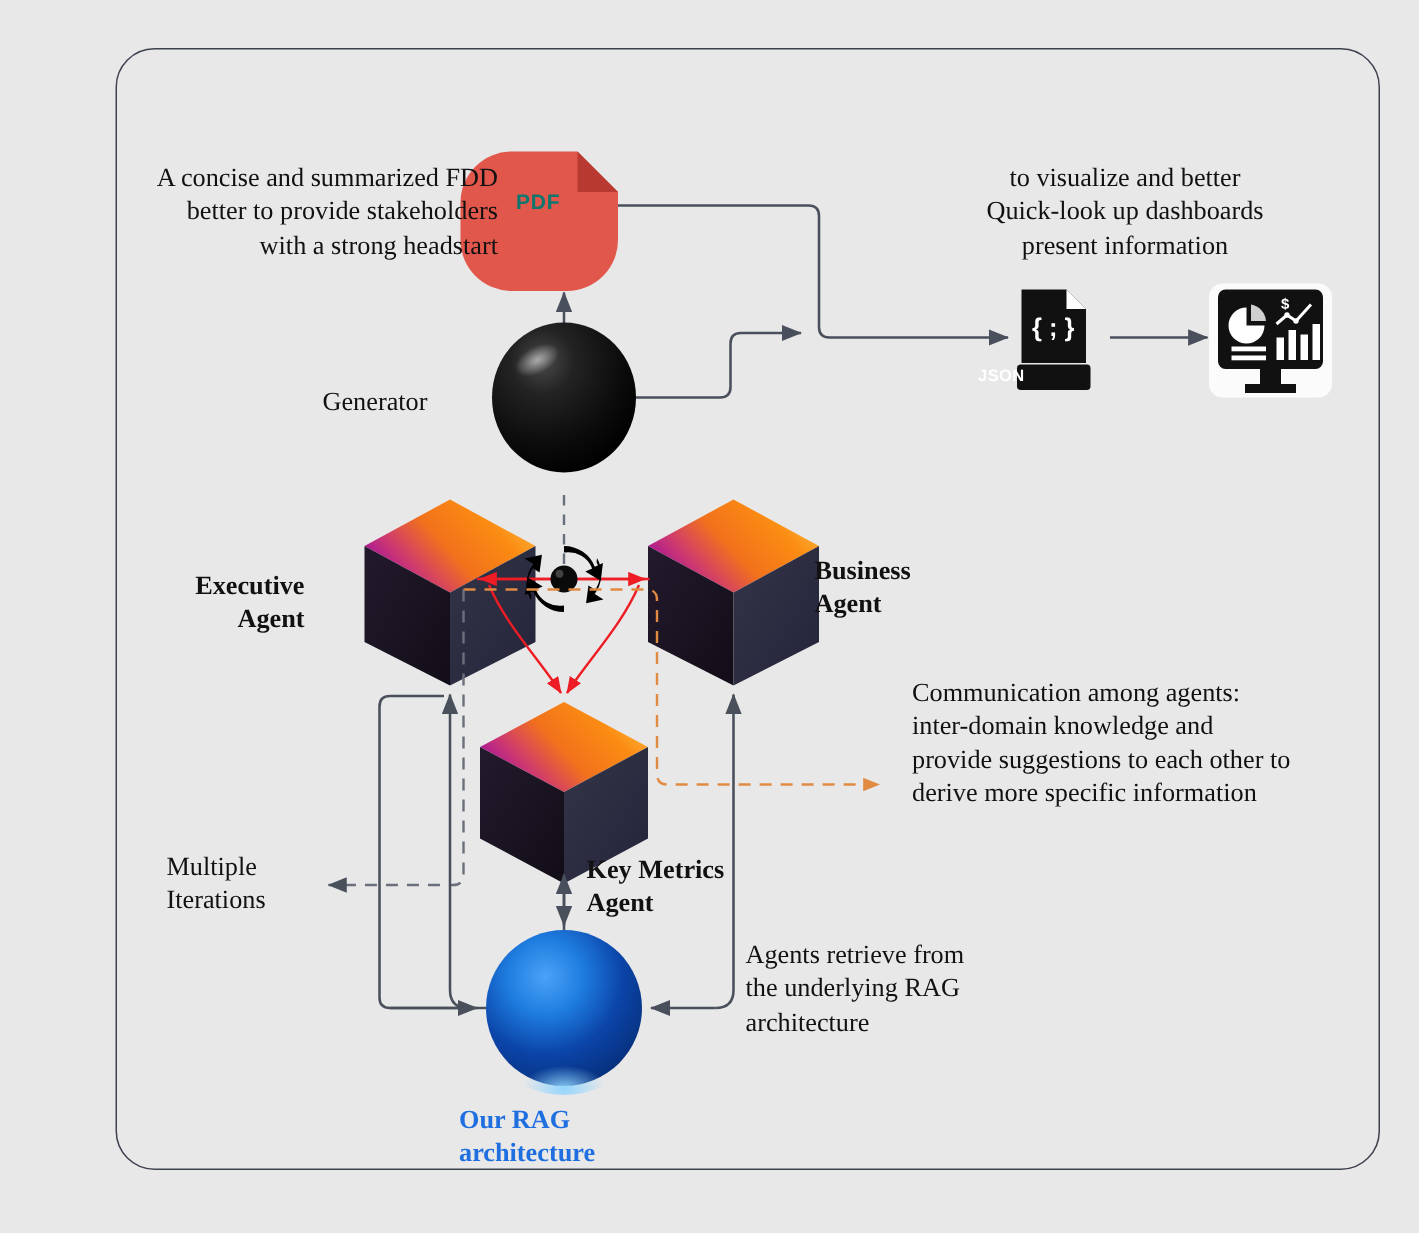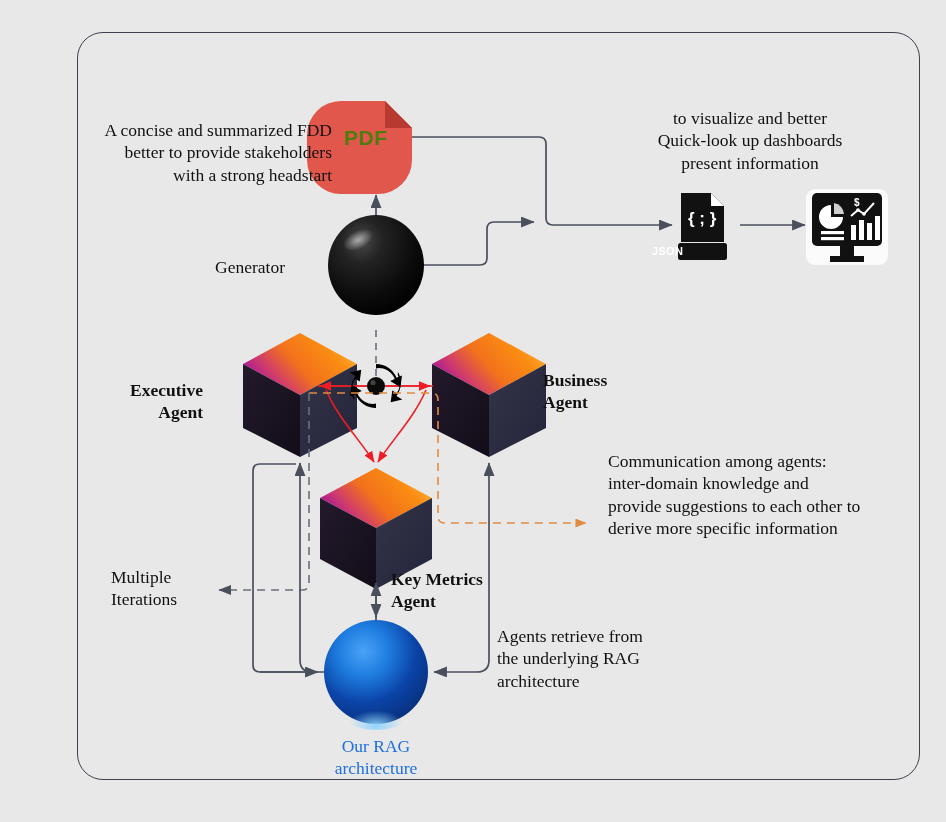--- a/index.html
+++ b/index.html
@@ -5,25 +5,25 @@
   html,body{margin:0;padding:0;background:#e8e8e8;}
   body{width:946px;height:822px;overflow:hidden;
        font-family:"Liberation Serif","DejaVu Serif",serif;}
   #stage{position:relative;width:946px;height:822px;background:#e8e8e8;}
   #frame{position:absolute;left:77px;top:32px;width:843px;height:748px;
          border:1.6px solid #3e4250;border-radius:26px;box-sizing:border-box;}
   svg.layer{position:absolute;left:0;top:0;width:946px;height:822px;overflow:visible;}
   .txt{position:absolute;color:#111;line-height:1.28;}
   .t-note{font-size:17.5px;}
   .t-bold{font-weight:bold;font-size:17.5px;}
-  .t-rag{font-weight:normal;font-size:17.5px;color:#1f6fe0;text-align:center;}
+  .t-rag{font-weight:bold;font-size:17.5px;color:#1f6fe0;text-align:left;}
   .r-align{text-align:right;}
   .c-align{text-align:center;}
-  .pdflabel{position:absolute;color:#4d7c0f;font-weight:bold;
-            font-family:"Liberation Sans",sans-serif;font-size:21px;letter-spacing:.5px;}
+  .pdflabel{position:absolute;color:#0f766e;font-weight:bold;
+            font-family:"Liberation Sans",sans-serif;font-size:14px;letter-spacing:.5px;}
   .jsonword{position:absolute;color:#fff;font-weight:bold;
             font-family:"Liberation Sans",sans-serif;font-size:11px;letter-spacing:.3px;}
   .braces{position:absolute;color:#fff;font-weight:bold;
           font-family:"Liberation Sans",sans-serif;font-size:17px;}
 </style>
 </head>
 <body>
 
 <div id="stage">
 
@@ -215,21 +215,21 @@
       <circle cx="864" cy="214" r="1.8" fill="#fff"></circle>
       <text x="854" y="206" fill="#fff" font-size="10" font-family="Liberation Sans, sans-serif" font-weight="bold">$</text>
     </g>
   </svg>
 
   <div class="pdflabel" style="left:344px;top:126px;">PDF</div>
 
   <div class="braces" style="left:688px;top:209px;">{ ; }</div>
   <div class="jsonword" style="left:652px;top:245px;">JSON</div>
 
-  <div class="txt t-note r-align" style="left:60px;top:107px;width:272px;margin-top:12px;">
+  <div class="txt t-note r-align" style="left:60px;top:107px;width:272px;">
     <div>A concise and summarized FDD</div>
     <div>better to provide stakeholders</div>
     <div>with a strong headstart</div>
   </div>
 
   <div class="txt t-note c-align" style="left:630px;top:107px;width:240px;">
     <div>to visualize and better</div>
     <div>Quick-look up dashboards</div>
     <div>present information</div>
   </div>

